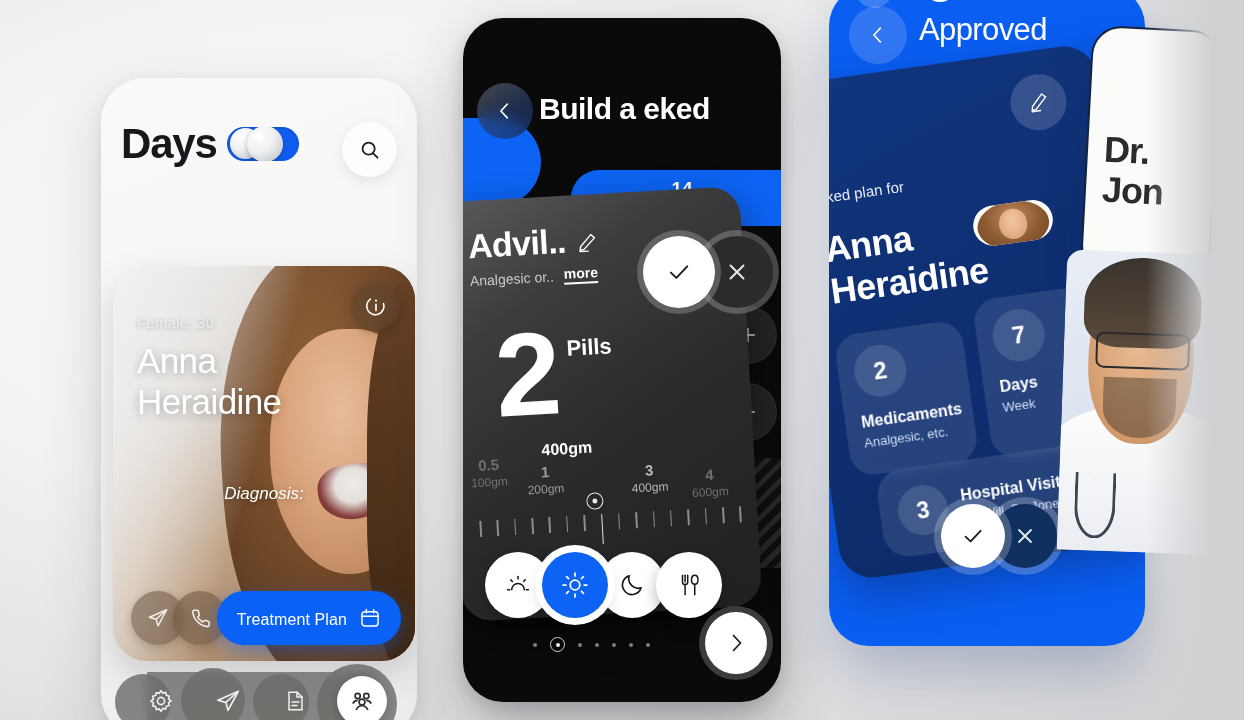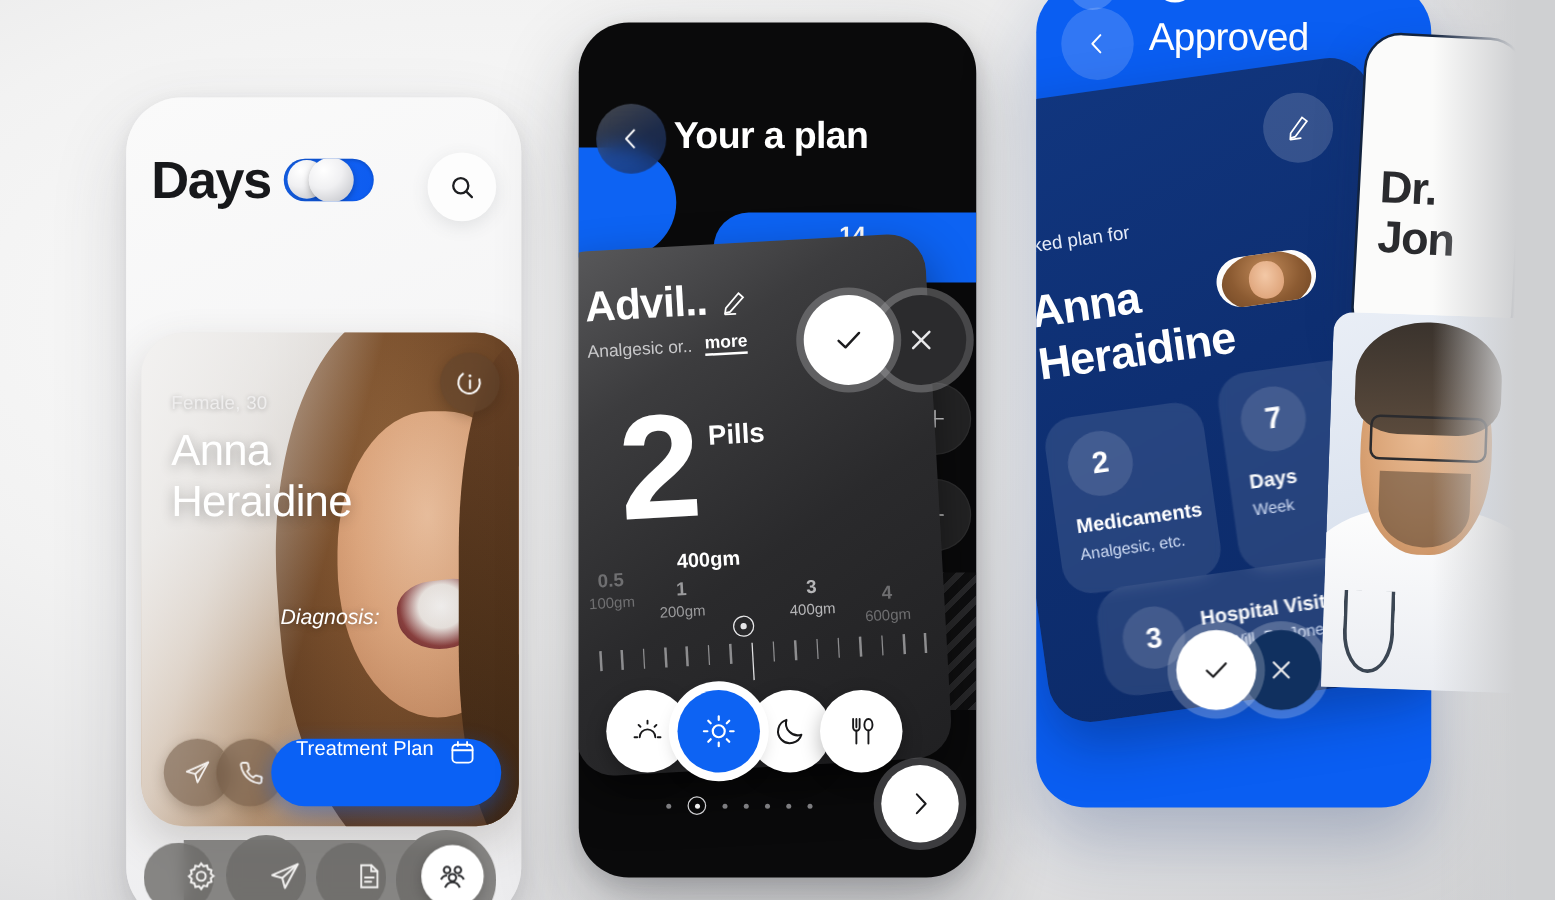--- a/index.html
+++ b/index.html
@@ -100,23 +100,23 @@
   .p1-diag .dv { font-size:16px; color:#f4f2f1; margin-top:6px; font-weight:400; }
   .p1-actions { position:absolute; left:18px; bottom:16px; display:flex; align-items:center; }
   .glass-circle {
     width:54px; height:54px; border-radius:50%;
     background:rgba(96,72,52,.5); backdrop-filter:blur(8px);
     display:flex; align-items:center; justify-content:center;
     box-shadow:0 3px 10px rgba(40,26,14,.22);
   }
   .glass-circle + .glass-circle { margin-left:-12px; }
   .p1-plan {
-    position:absolute; right:14px; bottom:16px; height:54px; padding:0 20px;
+    position:absolute; right:14px; bottom:16px; height:54px; padding:16px 20px;
     border-radius:27px; background:#0a61f5; color:#fff;
-    display:flex; align-items:flex-start; gap:12px;
+    display:flex; align-items:flex-end; gap:12px;
     font-size:16px; font-weight:500; letter-spacing:.1px;
     box-shadow:0 6px 18px rgba(10,97,245,.40);
   }
   
   .p1-nav {
     position:absolute; left:12px; bottom:-6px; width:296px; height:86px;
   }
   .p1-nav .blob {
     position:absolute; border-radius:50%;
     background:rgba(108,106,104,.80); backdrop-filter:blur(6px);
@@ -484,21 +484,21 @@
 
   <div class="phone" id="phone2">
 
     <div class="p2-blue-blob"></div>
 
     <div class="p2-back">
       <svg width="22" height="22" viewBox="0 0 24 24" fill="none" stroke="#ffffff" stroke-width="1.7" stroke-linecap="round" stroke-linejoin="round">
         <polyline points="14.5,4.5 7.5,12 14.5,19.5"></polyline>
       </svg>
     </div>
-    <div class="p2-title">Your a plan</div>
+    <div class="p2-title">Build a eked</div>
 
     <div class="p2-date">
       <span class="d">14</span>
       <span class="m">Sep</span>
     </div>
 
     <div class="p2-plus-col">
       <div class="p2-plus">
         <svg width="22" height="22" viewBox="0 0 24 24" stroke="#cfcfd1" stroke-width="1.5" stroke-linecap="round">
           <line x1="12" y1="5" x2="12" y2="19"></line>

